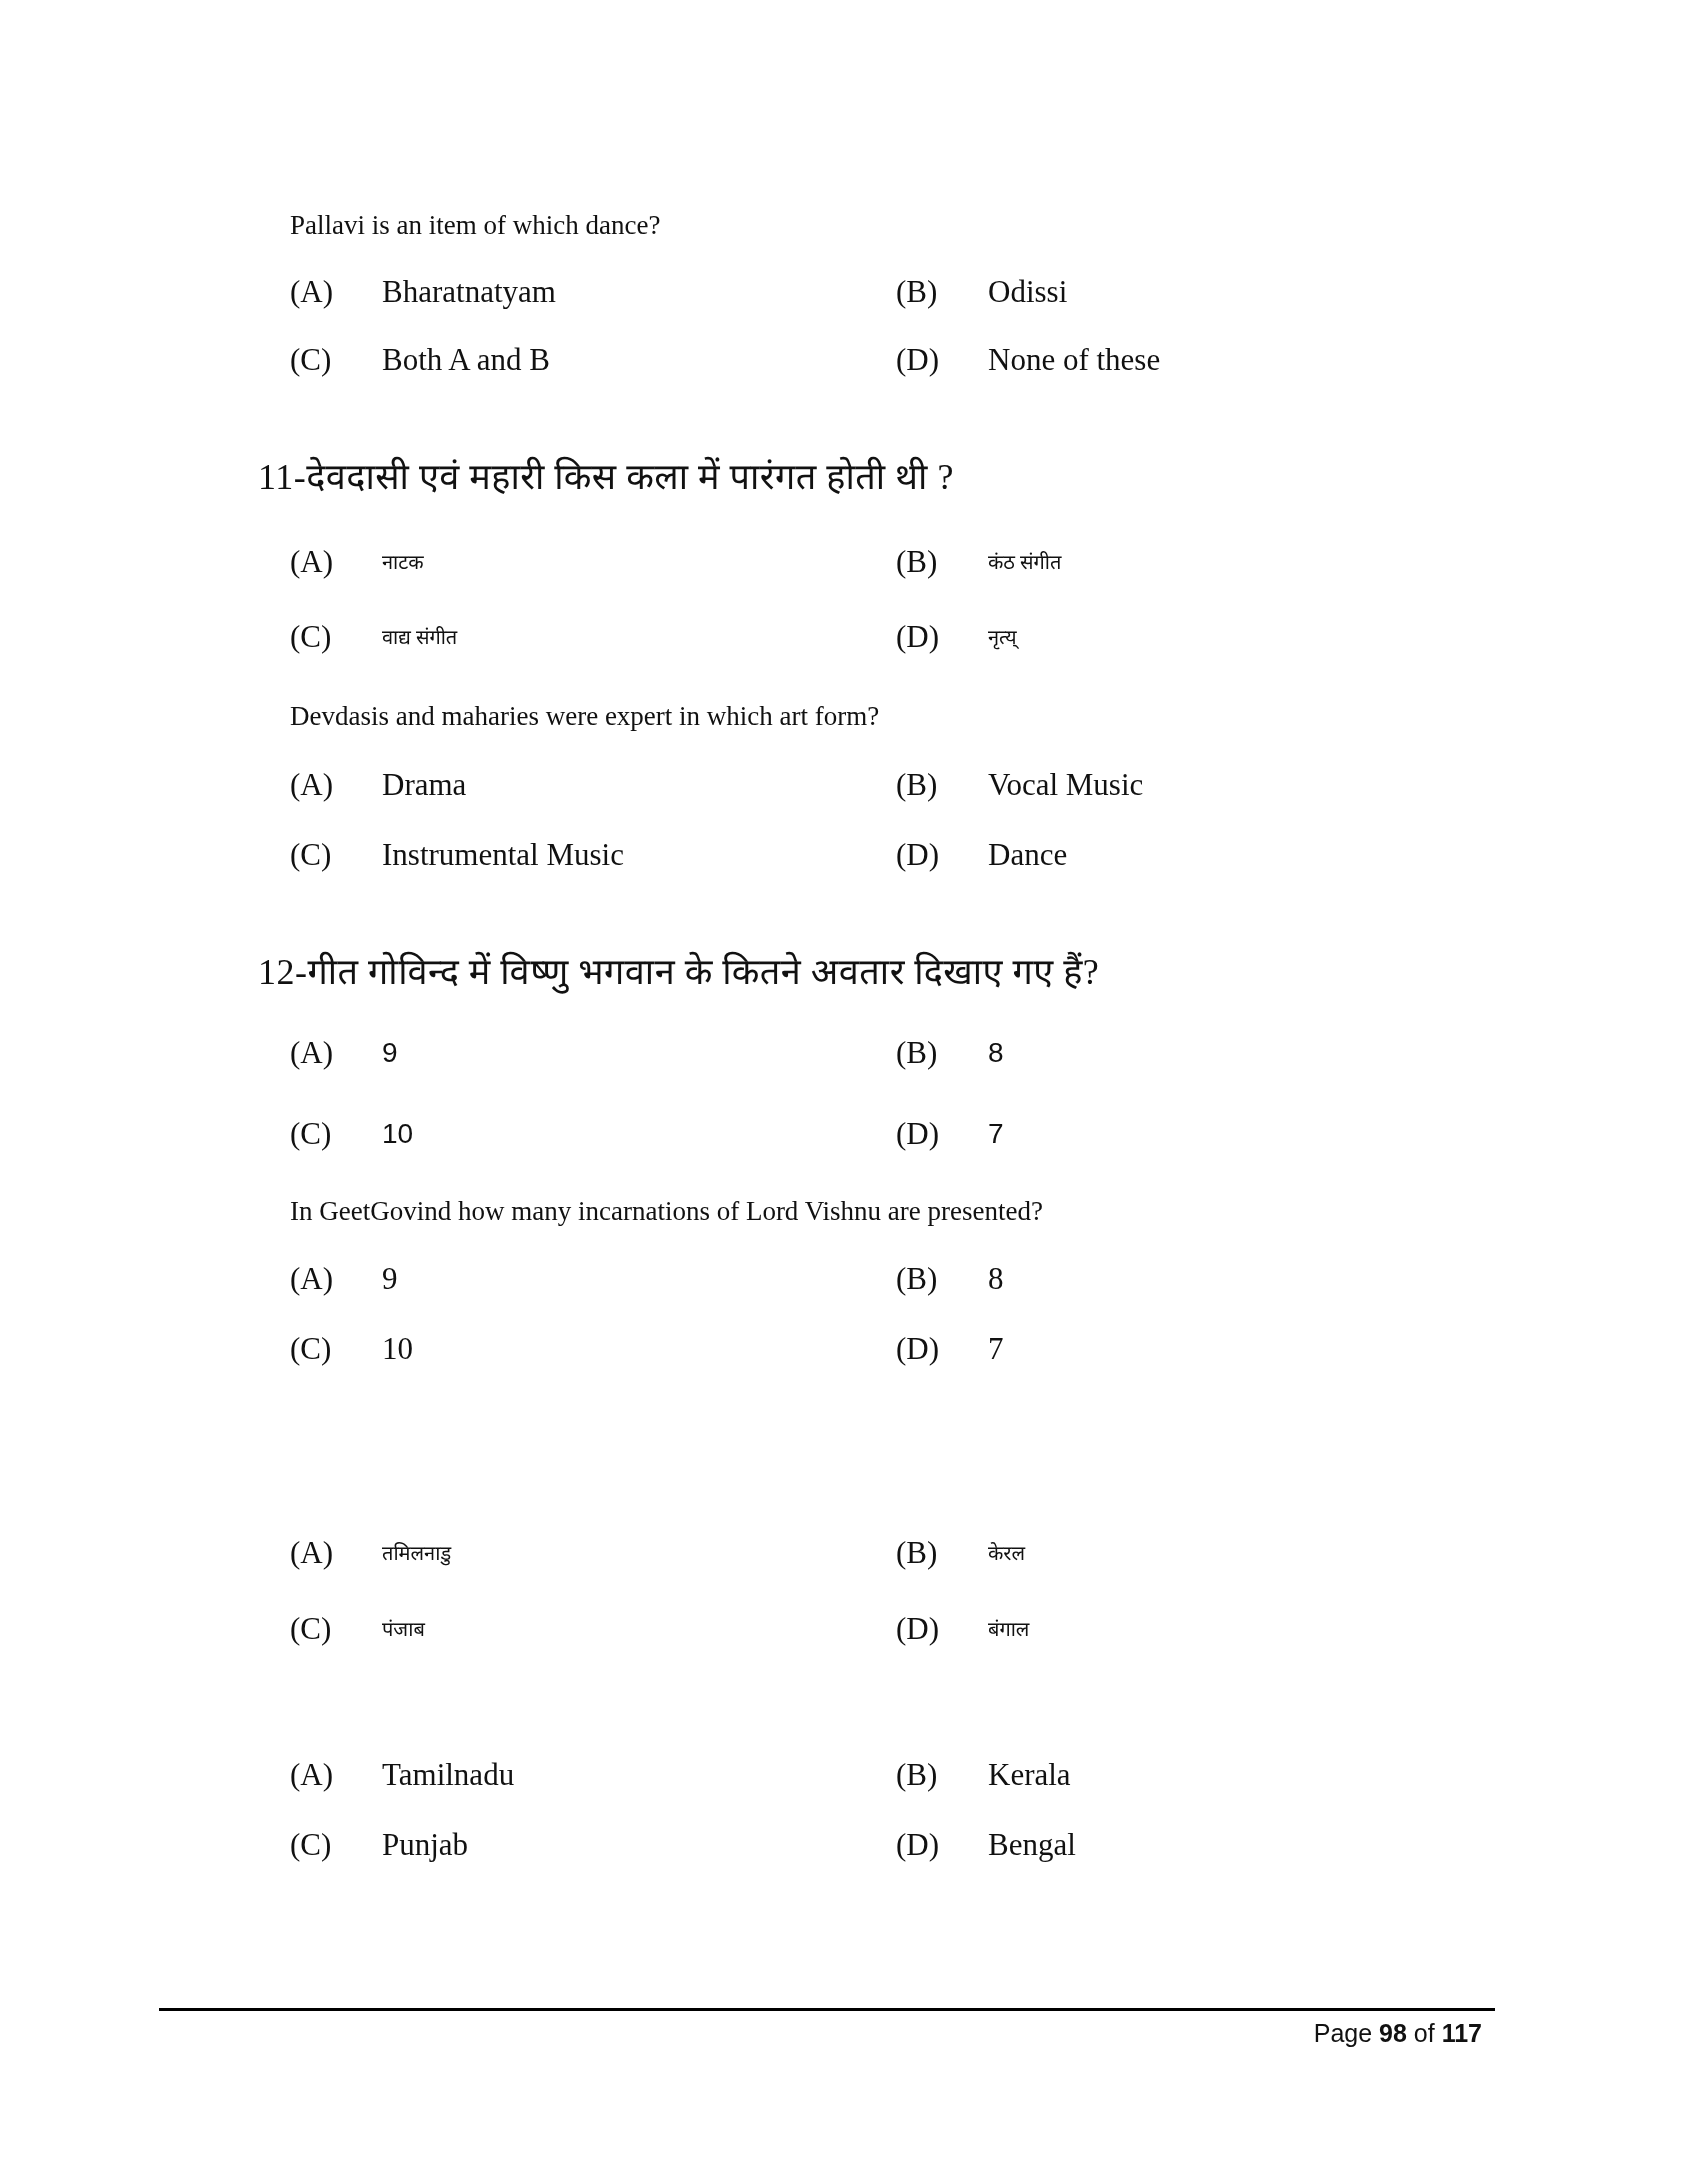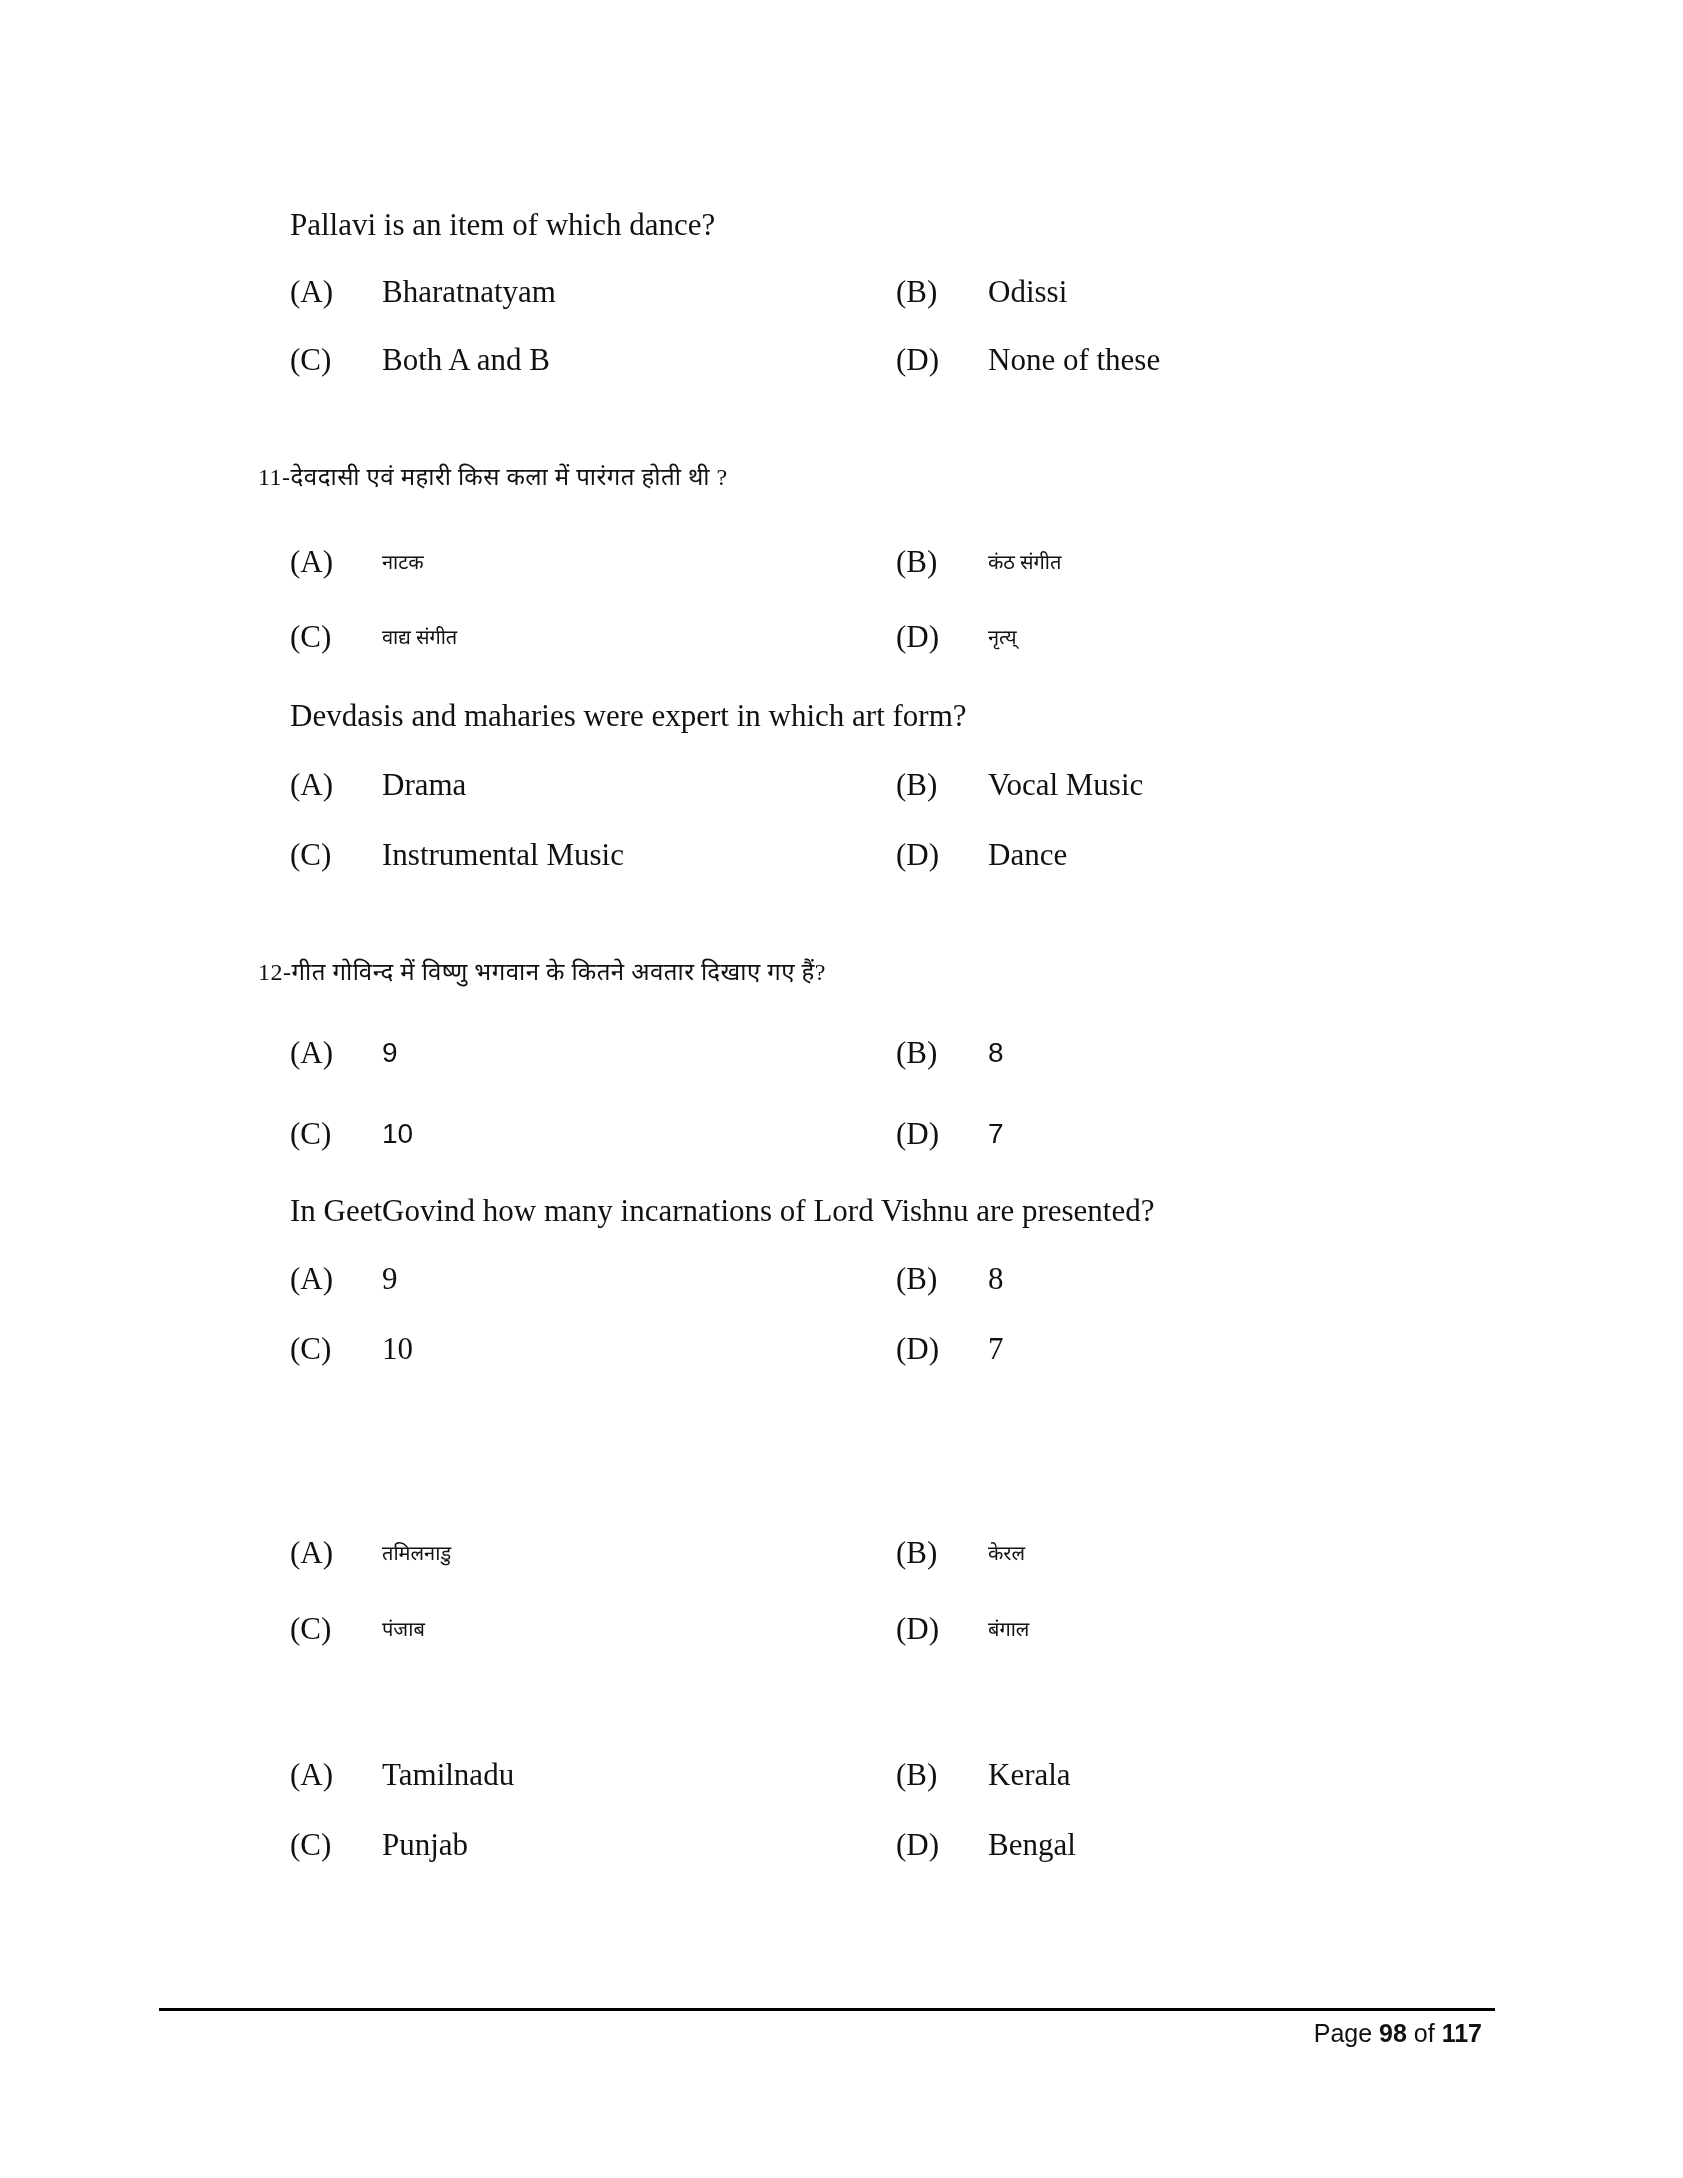--- a/index.html
+++ b/index.html
@@ -1,19 +1,19 @@
 <!DOCTYPE html>
 <html><head>
 <meta charset="utf-8">
 <style>
   html, body { margin: 0; padding: 0; background: #ffffff; }
   body { width: 1683px; height: 2178px; position: relative; overflow: hidden; }
   .page { position: absolute; left: 0; top: 0; width: 1683px; height: 2178px; background: #ffffff; color: #111111; }
-  .line { position: absolute; white-space: nowrap; font-family: "Liberation Serif", "DejaVu Serif", serif; font-size: 31px; line-height: 36px; height: 36px; }
-  .q-hi { left: 258px; font-size: 24px; letter-spacing: 0.5px; }
+  .line { position: absolute; white-space: nowrap; font-family: "Liberation Serif", "DejaVu Serif", serif; font-size: 27px; line-height: 36px; height: 36px; }
+  .q-hi { left: 258px; font-size: 36px; letter-spacing: 0.5px; }
   .q-en { left: 290px; }
   .opt { position: absolute; white-space: nowrap; font-family: "Liberation Serif", "DejaVu Serif", serif; font-size: 31px; line-height: 36px; height: 36px; display: flex; }
   .opt.left { left: 290px; }
   .opt.right { left: 896px; }
   .opt .lbl { display: inline-block; width: 56px; }
   .opt .val { display: inline-block; margin-left: 36px; }
   .opt .val.hi { font-size: 20px; }
   .opt .val.num-sans { font-family: "Liberation Sans", "DejaVu Sans", sans-serif; font-size: 28px; }
   .rule { position: absolute; left: 159px; top: 2008px; width: 1336px; height: 3px; background: #000000; }
   .footer { position: absolute; right: 201px; top: 2018px; font-family: "Liberation Sans", "DejaVu Sans", sans-serif; font-size: 25px; line-height: 30px; color: #111111; white-space: nowrap; }

